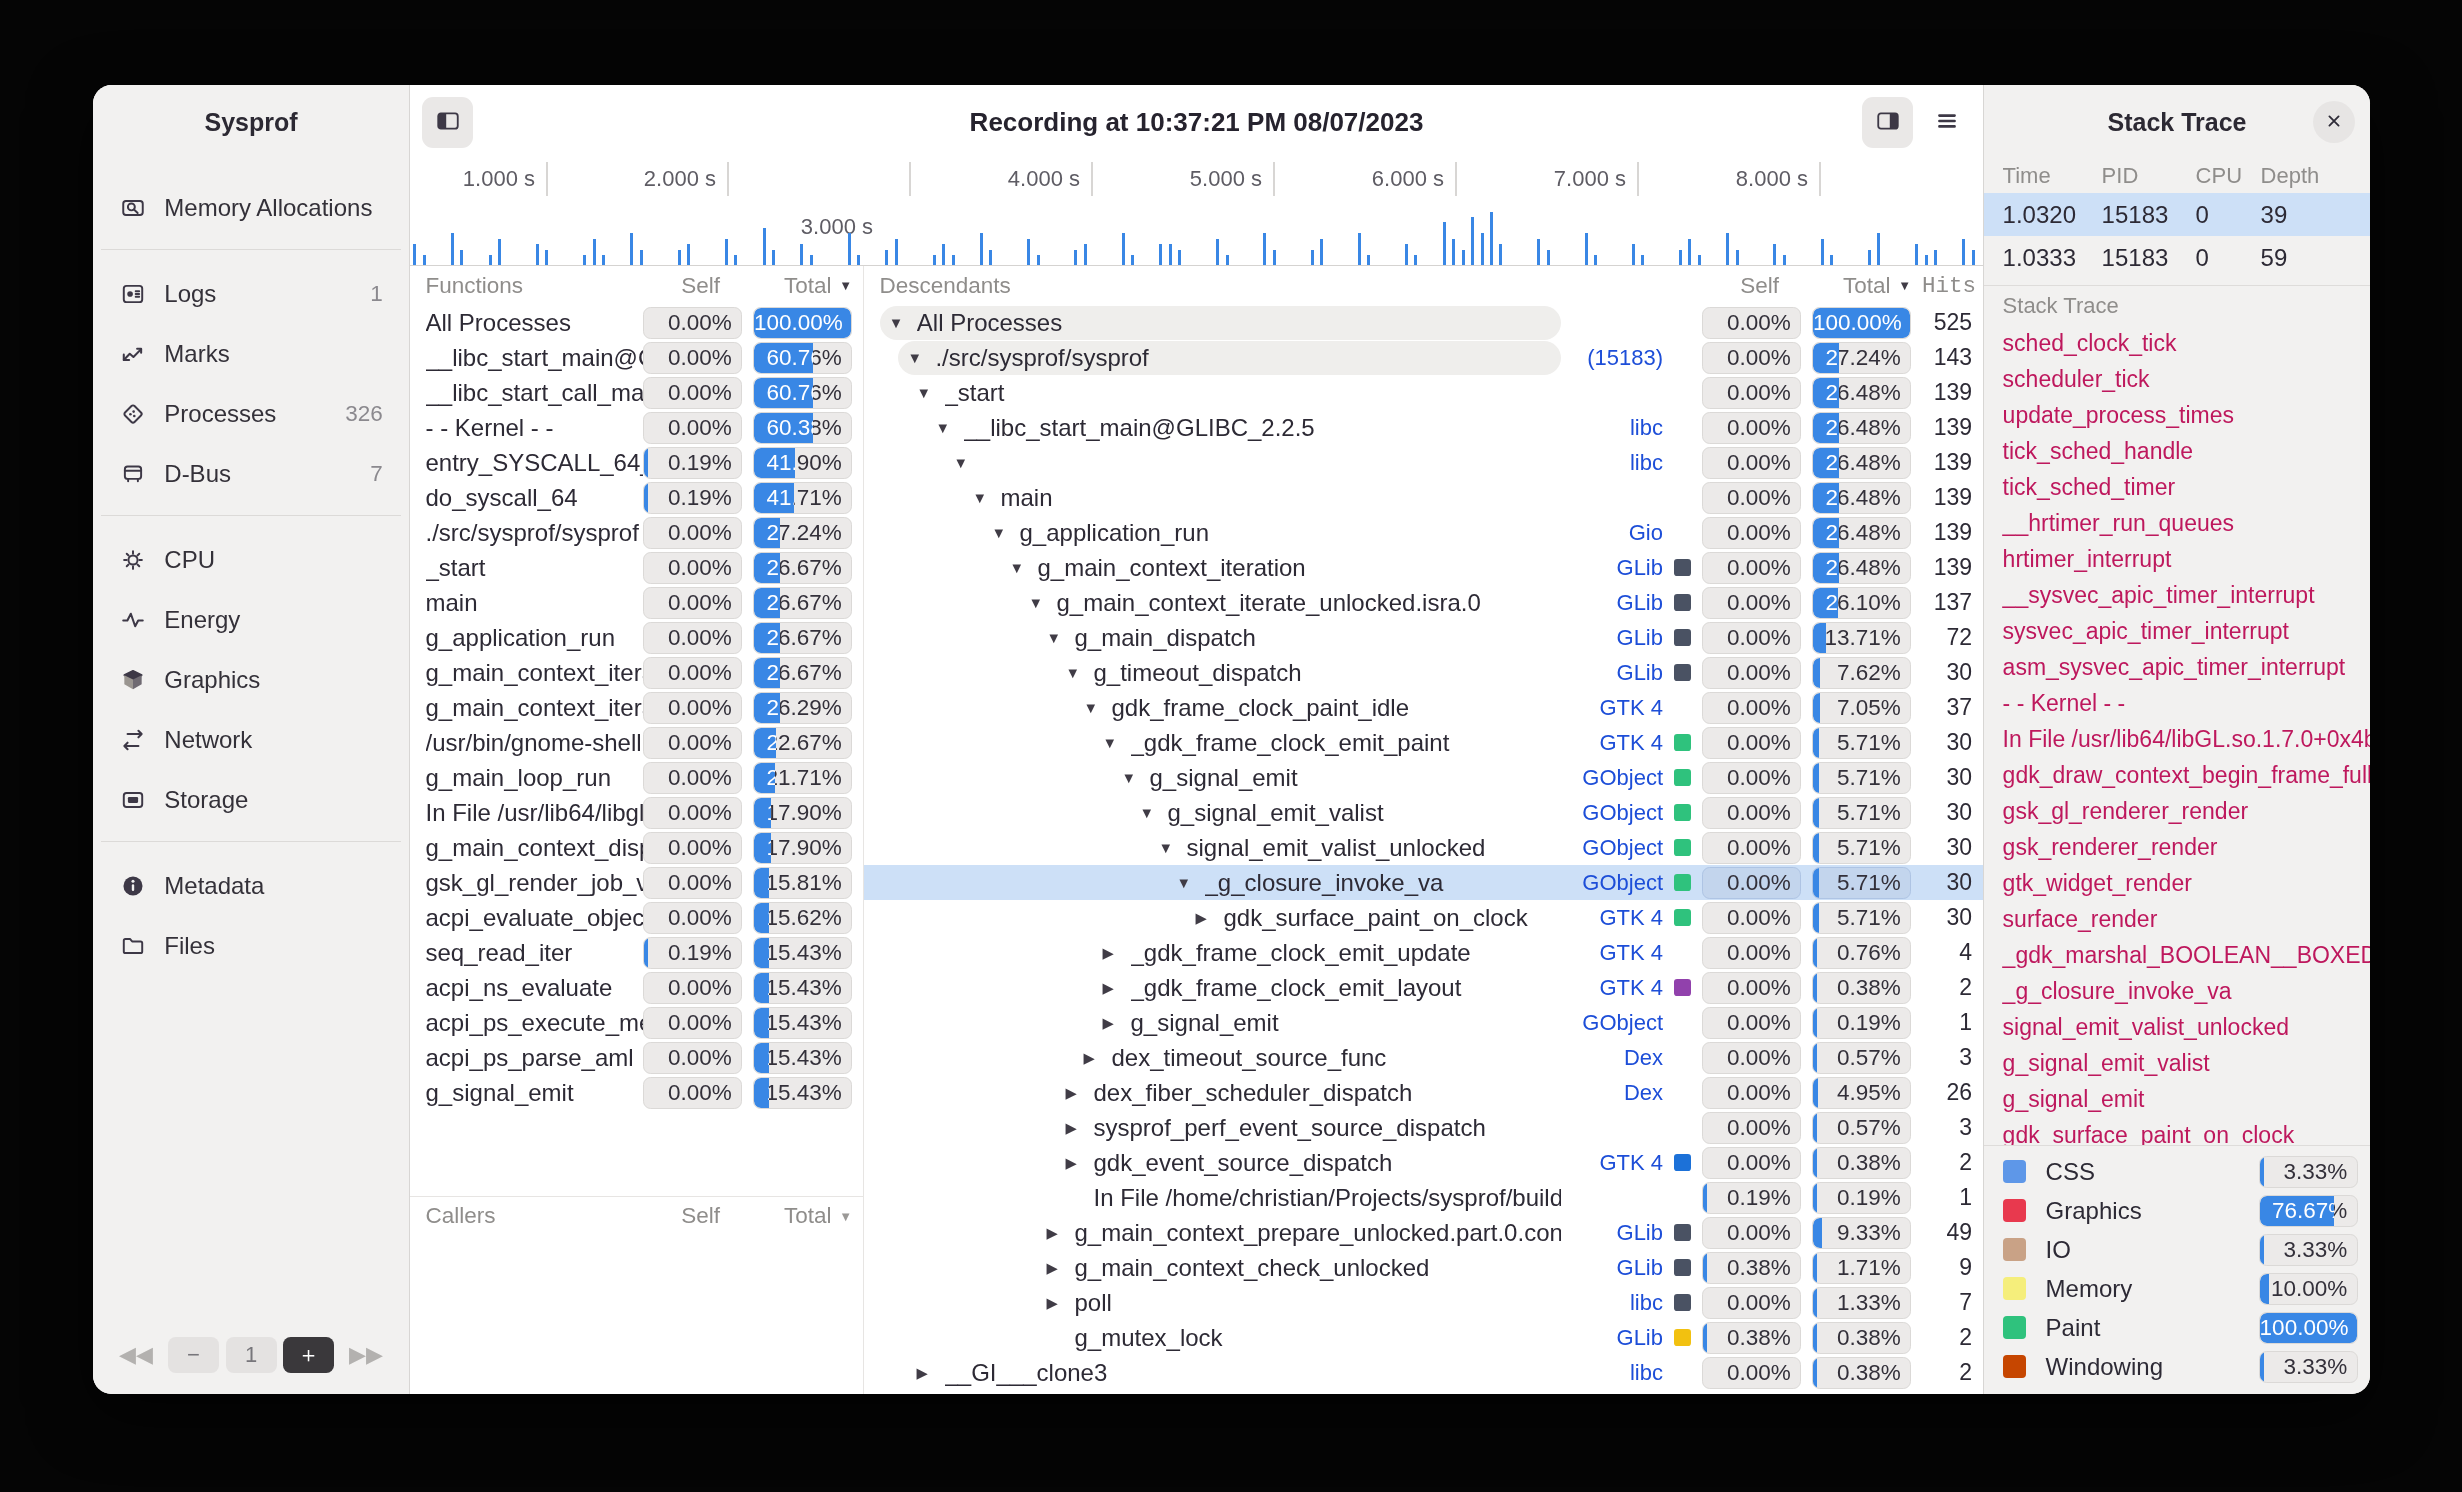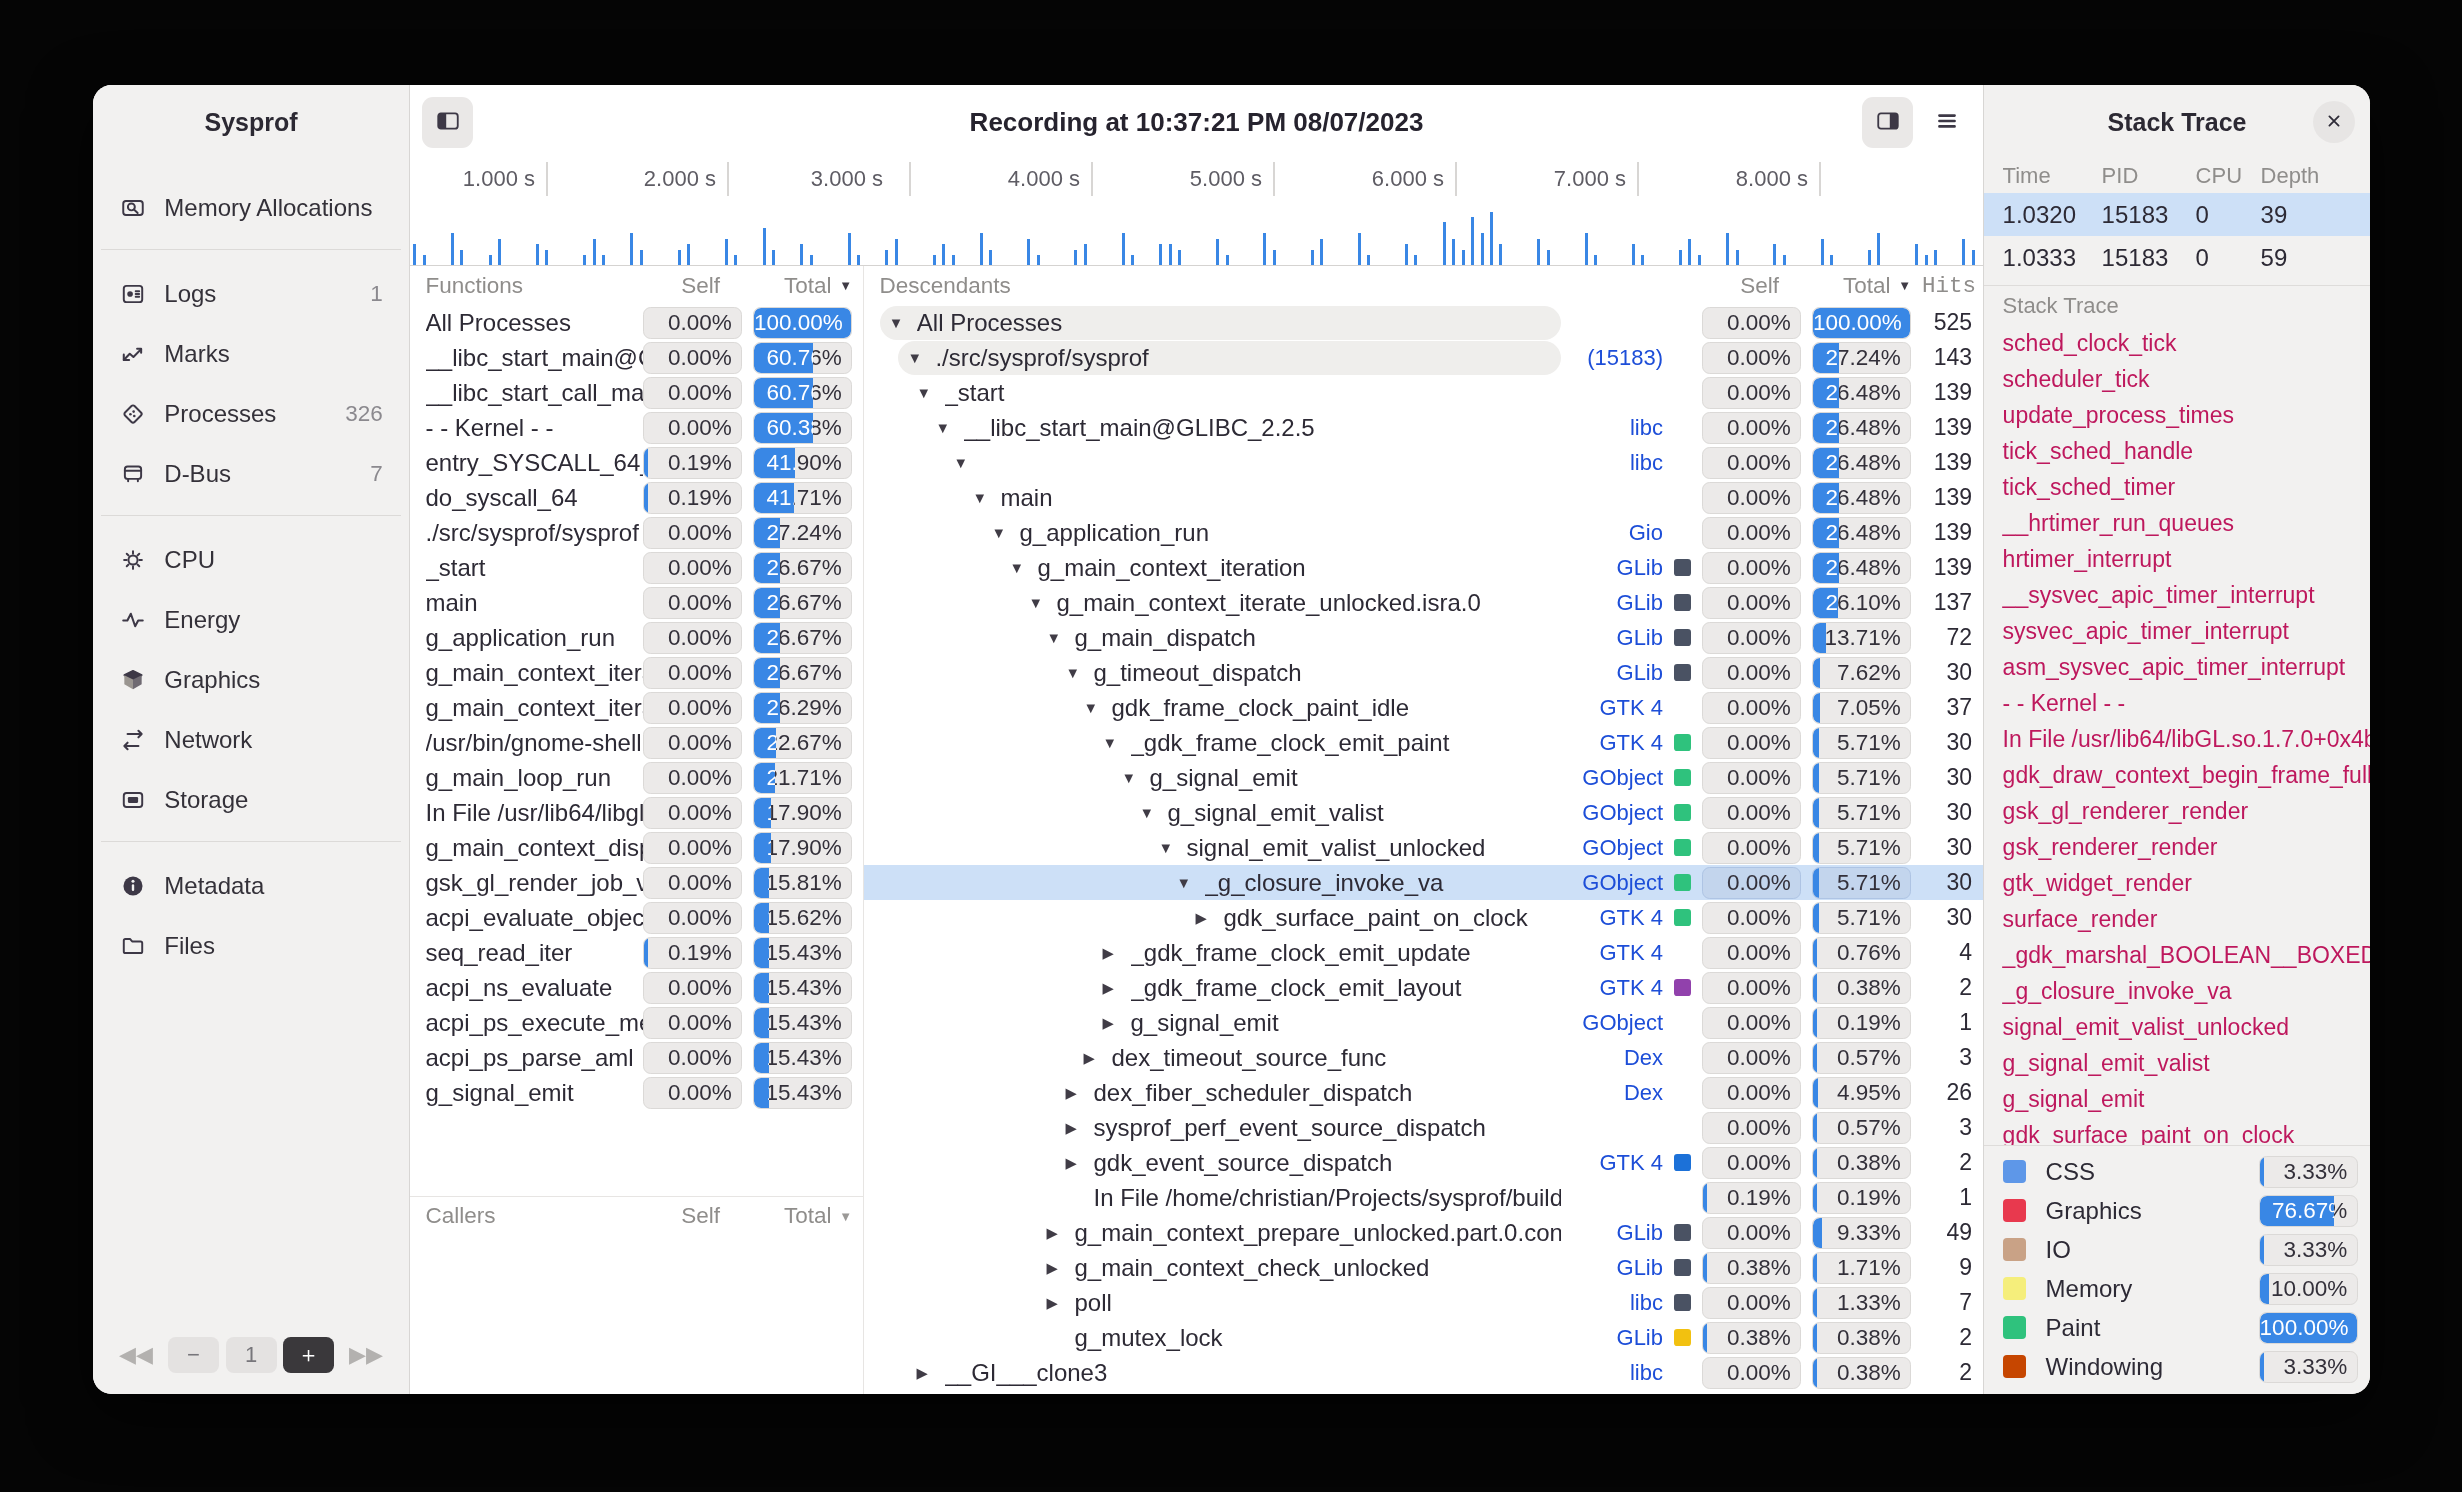--- a/index.html
+++ b/index.html
@@ -317,21 +317,21 @@
         </div>
       </div>
     </div>
 
     <div class="ruler" id="ruler">
         <div class="tick-line" style="left: 136px;"></div>
         <span class="tick-label" style="left: 136px;">1.000 s</span>
         <div class="tick-line" style="left: 317px;"></div>
         <span class="tick-label" style="left: 317px;">2.000 s</span>
         <div class="tick-line" style="left: 499px;"></div>
-        <span class="tick-label" style="left: 484px;">3.000 s</span>
+        <span class="tick-label" style="left: 474px; margin-top: 48px;">3.000 s</span>
         <div class="tick-line" style="left: 681px;"></div>
         <span class="tick-label" style="left: 681px;">4.000 s</span>
         <div class="tick-line" style="left: 863px;"></div>
         <span class="tick-label" style="left: 863px;">5.000 s</span>
         <div class="tick-line" style="left: 1045px;"></div>
         <span class="tick-label" style="left: 1045px;">6.000 s</span>
         <div class="tick-line" style="left: 1227px;"></div>
         <span class="tick-label" style="left: 1227px;">7.000 s</span>
         <div class="tick-line" style="left: 1409px;"></div>
         <span class="tick-label" style="left: 1409px;">8.000 s</span>

